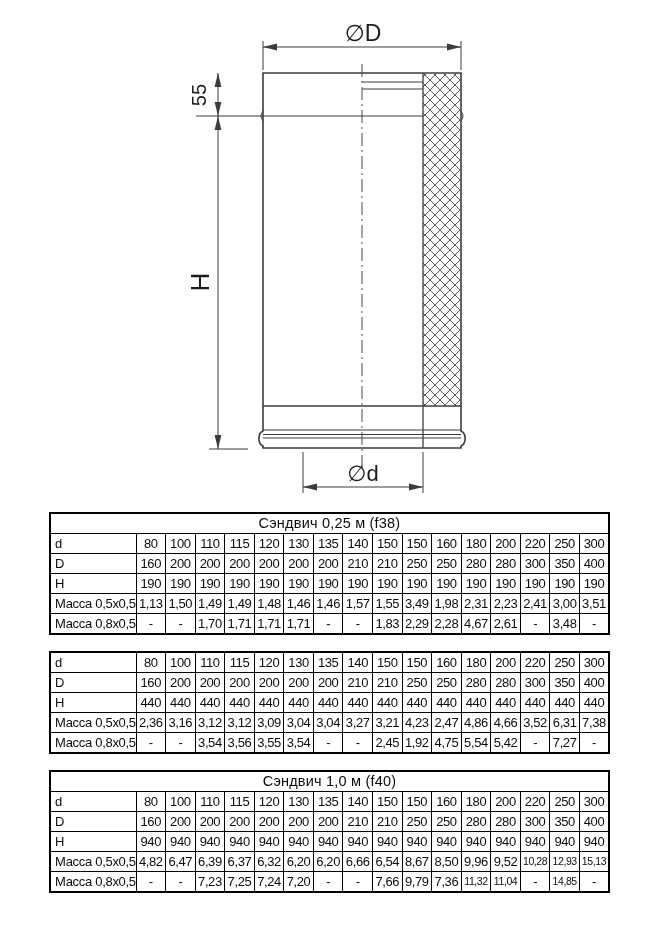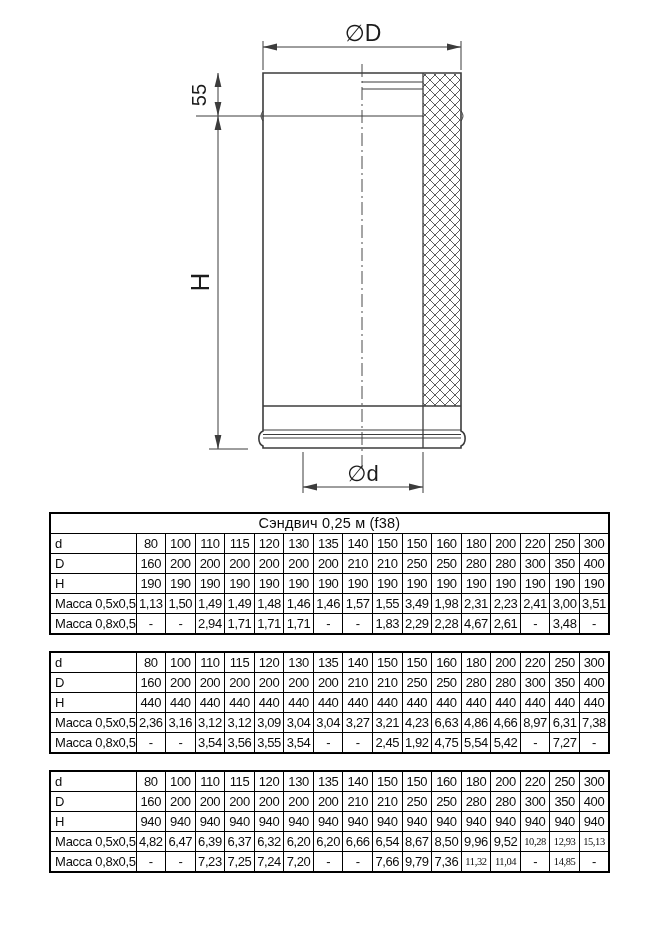--- a/index.html
+++ b/index.html
@@ -17,21 +17,21 @@
     margin:0 0 16px 0;border:2px solid #000;color:#0b0b0b;
   }
   table.spec td{
     border:1px solid #000;height:19px;padding:0;
     font-size:13px;line-height:19px;text-align:center;
     white-space:nowrap;overflow:hidden;
   }
   table.spec td.title{font-size:14.5px;letter-spacing:.2px;}
   table.spec td.label{text-align:left;padding-left:4px;font-size:13px;letter-spacing:-.3px;}
   table.spec td.val{letter-spacing:-.4px;}
-  table.spec td.val.tight{font-size:10.5px;letter-spacing:-.4px;font-family:Liberation Serif, serif;}
+  table.spec td.val.tight{font-size:10.5px;letter-spacing:-.4px;}
 </style>
 </head>
 <body>
 
 <div class="stage">
 
   <svg class="drawing-svg" width="660" height="505" viewBox="0 0 660 505">
     <defs>
       <pattern id="xhatch" width="10" height="10" patternUnits="userSpaceOnUse">
         <path d="M0,0 L10,10 M10,0 L0,10" stroke="#4a4a4a" stroke-width="0.9" fill="none"></path>
@@ -189,21 +189,21 @@
             <td class="val">2,31</td>
             <td class="val">2,23</td>
             <td class="val">2,41</td>
             <td class="val">3,00</td>
             <td class="val">3,51</td>
           </tr>
           <tr>
             <td class="label">Масса 0,8х0,5</td>
             <td class="val">-</td>
             <td class="val">-</td>
-            <td class="val">2,94</td>
+            <td class="val">1,70</td>
             <td class="val">1,71</td>
             <td class="val">1,71</td>
             <td class="val">1,71</td>
             <td class="val">-</td>
             <td class="val">-</td>
             <td class="val">1,83</td>
             <td class="val">2,29</td>
             <td class="val">2,28</td>
             <td class="val">4,67</td>
             <td class="val">2,61</td>
@@ -296,24 +296,24 @@
             <td class="val">2,36</td>
             <td class="val">3,16</td>
             <td class="val">3,12</td>
             <td class="val">3,12</td>
             <td class="val">3,09</td>
             <td class="val">3,04</td>
             <td class="val">3,04</td>
             <td class="val">3,27</td>
             <td class="val">3,21</td>
             <td class="val">4,23</td>
-            <td class="val">6,63</td>
+            <td class="val">2,47</td>
             <td class="val">4,86</td>
             <td class="val">4,66</td>
-            <td class="val">8,97</td>
+            <td class="val">3,52</td>
             <td class="val">6,31</td>
             <td class="val">7,38</td>
           </tr>
           <tr>
             <td class="label">Масса 0,8х0,5</td>
             <td class="val">-</td>
             <td class="val">-</td>
             <td class="val">3,54</td>
             <td class="val">3,56</td>
             <td class="val">3,55</td>
@@ -345,20 +345,23 @@
           <col>
           <col>
           <col>
           <col>
           <col>
           <col>
           <col>
           <col>
         </colgroup>
         <tbody>
+          <tr>
+            <td colspan="17" class="title">Сэндвич 1,0 м (f40)</td>
+          </tr>
           <tr>
             <td class="label">d</td>
             <td class="val">80</td>
             <td class="val">100</td>
             <td class="val">110</td>
             <td class="val">115</td>
             <td class="val">120</td>
             <td class="val">130</td>
             <td class="val">135</td>
             <td class="val">140</td>

